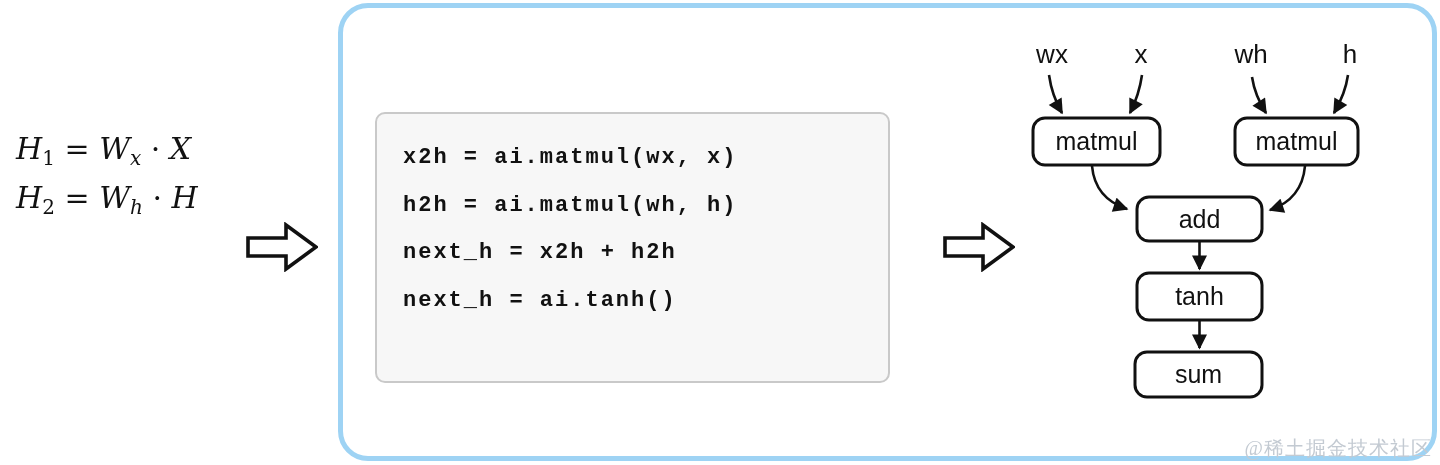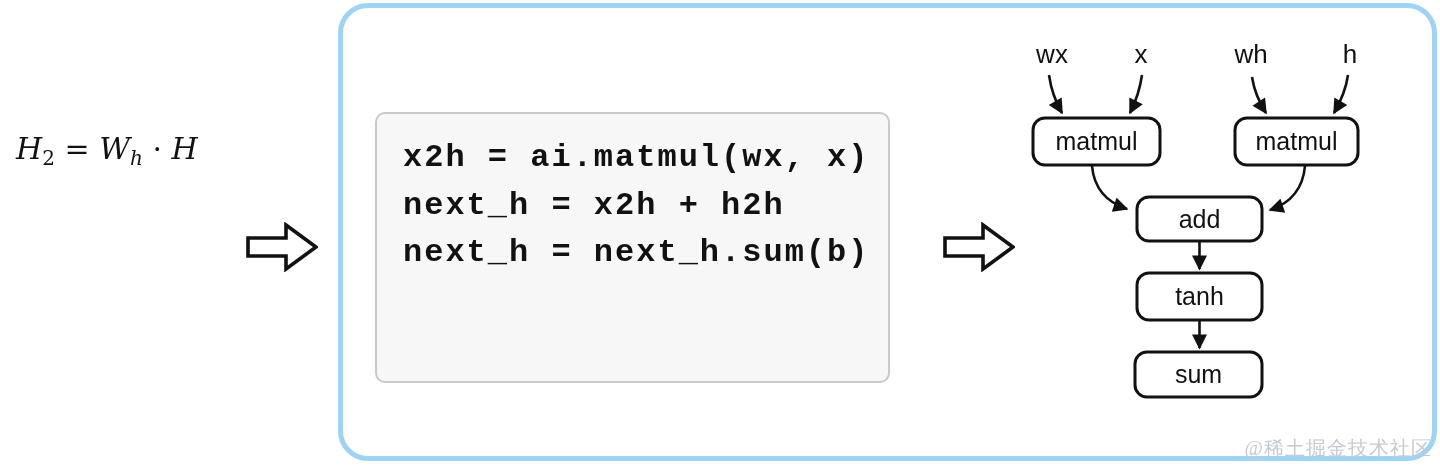--- a/index.html
+++ b/index.html
@@ -51,21 +51,21 @@
     position:absolute;left:375px;top:112px;
     width:515px;height:271px;
     background:var(--code-bg);
     border:2px solid var(--code-border);
     border-radius:10px;
     padding:20px 0 0 26px;
   }
   .code-line{
     font-family:"Liberation Mono","DejaVu Sans Mono",monospace;
     font-weight:bold;
-    font-size:32px;
+    font-size:22px;
     letter-spacing:2px;
     line-height:47.5px;
     white-space:pre;
     color:var(--ink);
   }
   
   .graph{position:absolute;left:1000px;top:35px;}
   .graph text{
     font-family:"Liberation Sans",sans-serif;
     fill:var(--ink);
@@ -84,31 +84,33 @@
   }
 </style>
 </head>
 <body>
 
 <div class="stage">
 
   <div class="blue-box"></div>
 
   <div class="equations">
+    <div class="eq"><span class="tok-i">H</span><sub class="tok-sub">1</sub><span class="tok-n"> = </span><span class="tok-i">W</span><sub class="tok-subi">x</sub><span class="tok-n"> · </span><span class="tok-i">X</span></div>
     <div class="eq"><span class="tok-i">H</span><sub class="tok-sub">2</sub><span class="tok-n"> = </span><span class="tok-i">W</span><sub class="tok-subi">h</sub><span class="tok-n"> · </span><span class="tok-i">H</span></div>
   </div>
 
   <svg class="flow-arrow" style="left:246px;top:222px;" width="72" height="50" viewBox="0 0 72 50">
     <path d="M2 16 H40 V3 L70 25 L40 47 V34 H2 Z"></path>
   </svg>
 
   <div class="code-block">
     <div class="code-line">x2h = ai.matmul(wx, x)</div>
+    <div class="code-line">h2h = ai.matmul(wh, h)</div>
     <div class="code-line">next_h = x2h + h2h</div>
-    <div class="code-line">next_h = next_h.sum(b)</div>
+    <div class="code-line">next_h = ai.tanh()</div>
   </div>
 
   <svg class="flow-arrow" style="left:943px;top:222px;" width="72" height="50" viewBox="0 0 72 50">
     <path d="M2 16 H40 V3 L70 25 L40 47 V34 H2 Z"></path>
   </svg>
 
   <svg class="graph" width="400" height="380" viewBox="0 0 400 380">
     <defs>
       <marker id="ah" viewBox="0 0 10 10" refX="9" refY="5" markerWidth="17" markerHeight="15" orient="auto" markerUnits="userSpaceOnUse">
         <path d="M0 0 L10 5 L0 10 Z" fill="#111111"></path>

